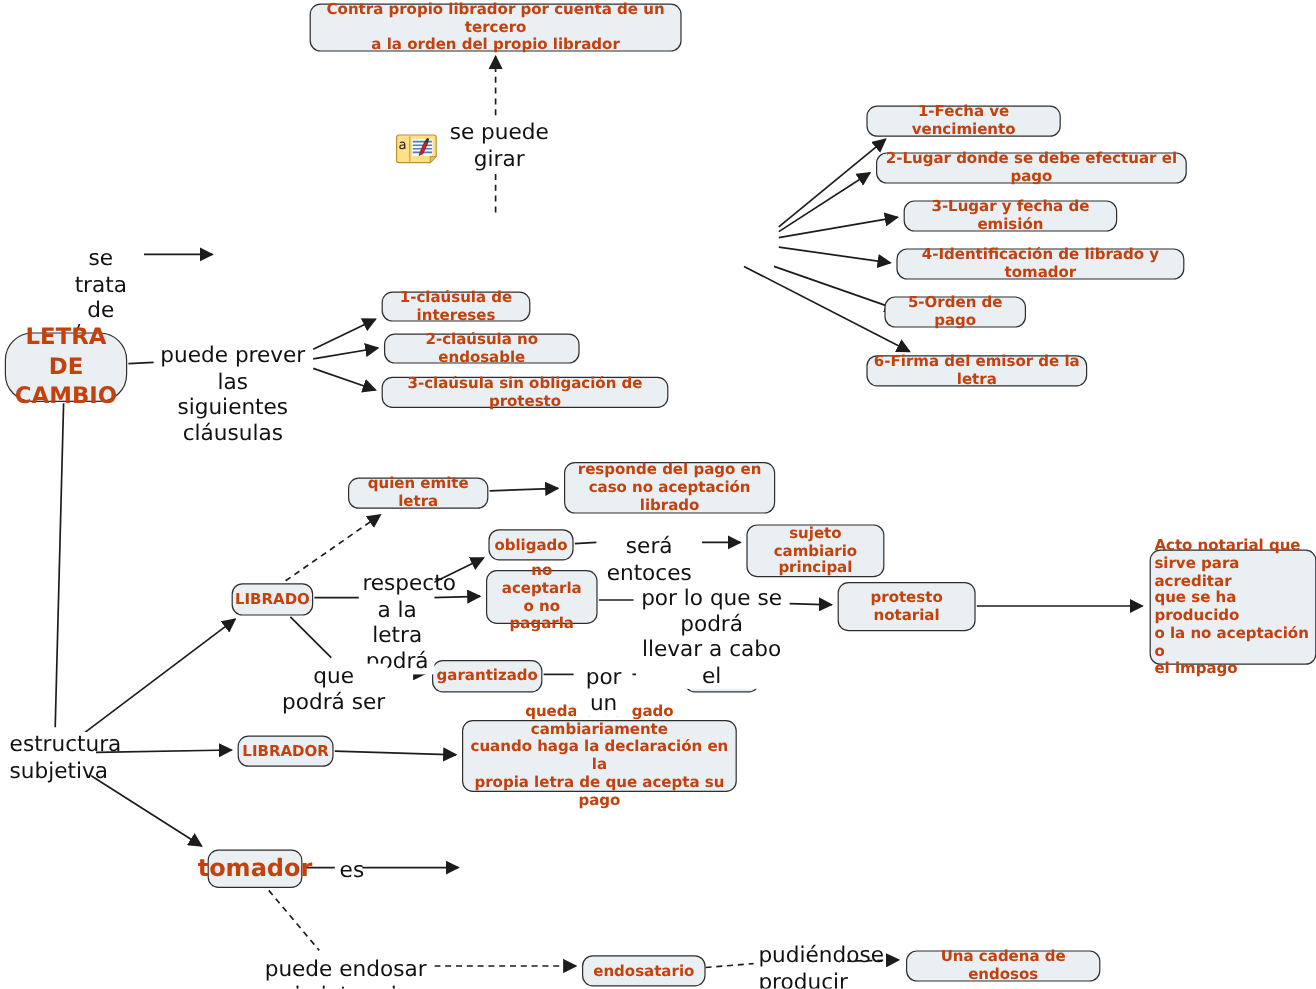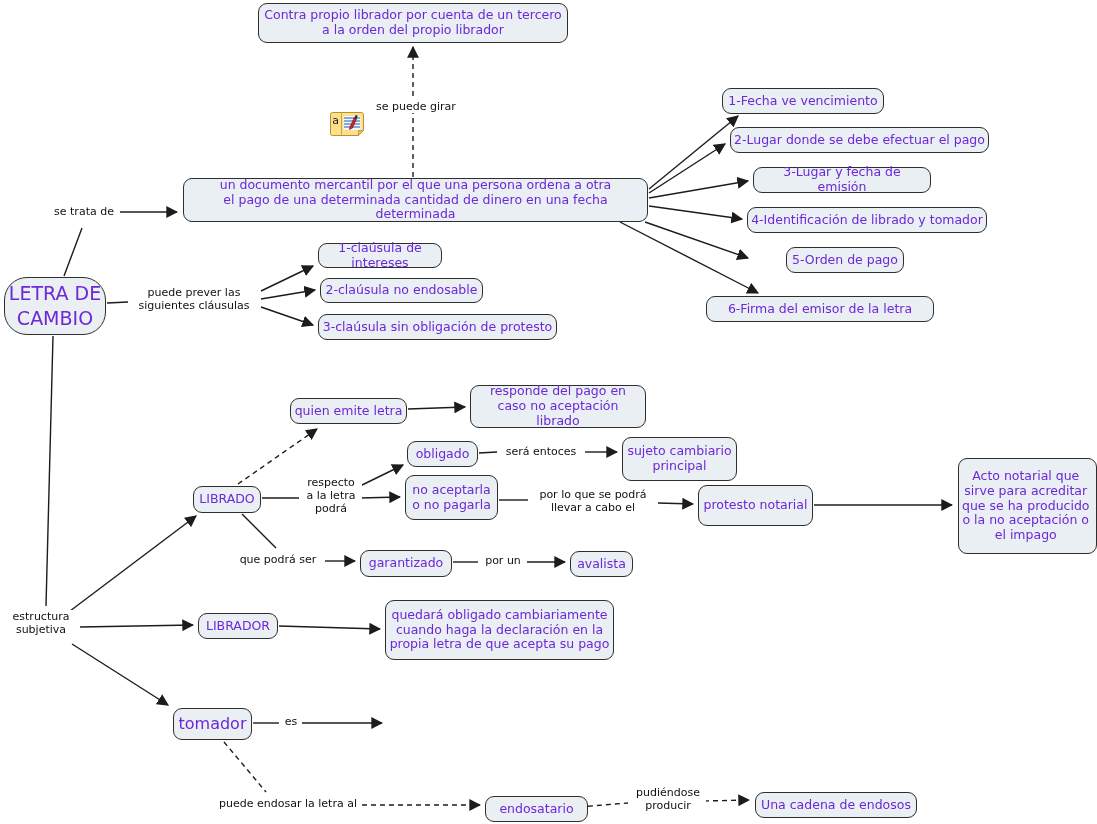--- a/index.html
+++ b/index.html
@@ -19,30 +19,31 @@
     position: absolute;
     display: flex;
     align-items: center;
     justify-content: center;
     text-align: center;
     background: #e9eff2;
     border: 1.5px solid #2e2e2e;
     border-radius: 9px;
     font-size: 12.5px;
     line-height: 1.18;
-    color: #6d28d9;
+    color: #c2410c;
     white-space: pre-line;
     padding: 2px 3px;
+    font-weight: bold;
   }
   .node.big   { font-size: 19px; line-height: 1.3; border-radius: 23px; }
-  .node.medium{ font-size: 16px; }
-  .node.left-align { text-align: center; justify-content: flex-start; }
+  .node.medium{ font-size: 20px; }
+  .node.left-align { text-align: left; justify-content: flex-start; }
   .link-label {
     position: absolute;
-    font-size: 11px;
+    font-size: 18px;
     line-height: 1.2;
     color: #111;
     text-align: center;
     white-space: pre-line;
     background: #ffffff;
     padding: 0 2px;
   }
   #annot-icon { position: absolute; left: 329px; top: 111px; }
 </style>
 </head>
@@ -95,29 +96,27 @@
       <line x1="80" y1="627" x2="193" y2="625" marker-end="url(#arrow)"></line>
       <line x1="279" y1="626" x2="380" y2="629" marker-end="url(#arrow)"></line>
       <line x1="72" y1="644" x2="168" y2="705" marker-end="url(#arrow)"></line>
       <line x1="253" y1="723" x2="279" y2="723"></line>
       <line x1="302" y1="723" x2="382" y2="723" marker-end="url(#arrow)"></line>
     </g>
   </svg>
 
   <div class="node" style="left:258px;top:3px;width:310px;height:40px">Contra propio librador por cuenta de un tercero
 a la orden del propio librador</div>
-  <div class="node" style="left:183px;top:178px;width:465px;height:44px">un documento mercantil por el que una persona ordena a otra
-el pago de una determinada cantidad de dinero en una fecha determinada</div>
 
   <div class="node" style="left:722px;top:88px;width:162px;height:26px">1-Fecha ve vencimiento</div>
   <div class="node" style="left:730px;top:127px;width:259px;height:26px">2-Lugar donde se debe efectuar el pago</div>
   <div class="node" style="left:753px;top:167px;width:178px;height:26px">3-Lugar y fecha de emisión</div>
   <div class="node" style="left:747px;top:207px;width:240px;height:26px">4-Identificación de librado y tomador</div>
-  <div class="node" style="left:786px;top:247px;width:118px;height:26px">5-Orden de pago</div>
-  <div class="node" style="left:706px;top:296px;width:228px;height:26px">6-Firma del emisor de la letra</div>
+  <div class="node" style="left:737px;top:247px;width:118px;height:26px">5-Orden de pago</div>
+  <div class="node" style="left:722px;top:296px;width:184px;height:26px">6-Firma del emisor de la letra</div>
 
   <div class="node big" style="left:4px;top:277px;width:102px;height:58px">LETRA DE
 CAMBIO</div>
 
   <div class="node" style="left:318px;top:243px;width:124px;height:25px">1-claúsula de intereses</div>
   <div class="node" style="left:320px;top:278px;width:163px;height:25px">2-claúsula no endosable</div>
   <div class="node" style="left:318px;top:314px;width:239px;height:26px">3-claúsula sin obligación de protesto</div>
 
   <div class="node" style="left:290px;top:398px;width:117px;height:26px">quien emite letra</div>
   <div class="node" style="left:470px;top:385px;width:176px;height:43px">responde del pago en

